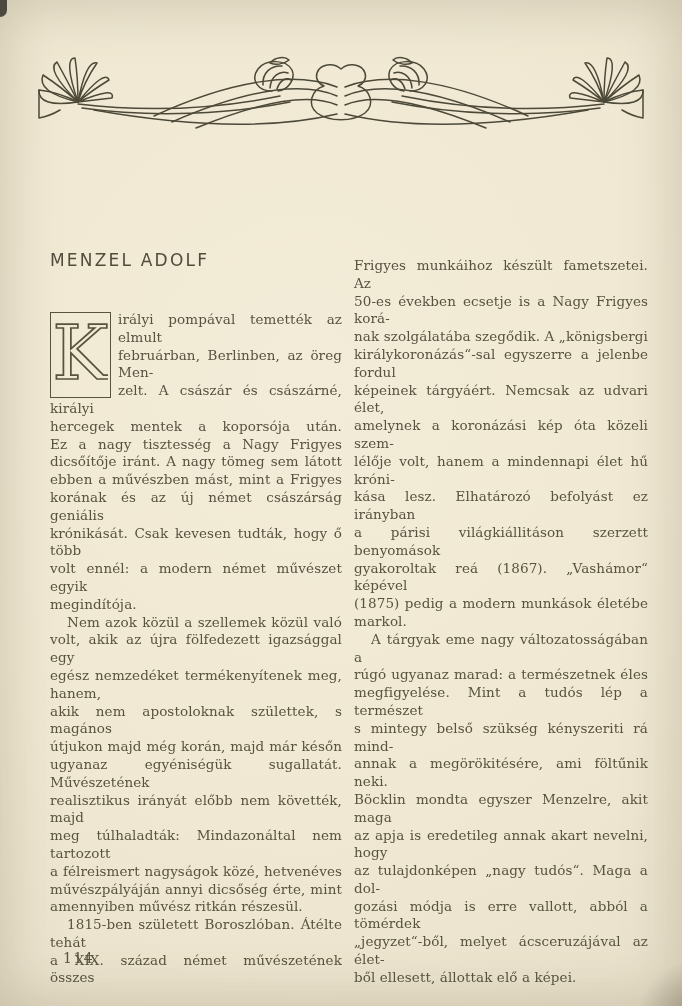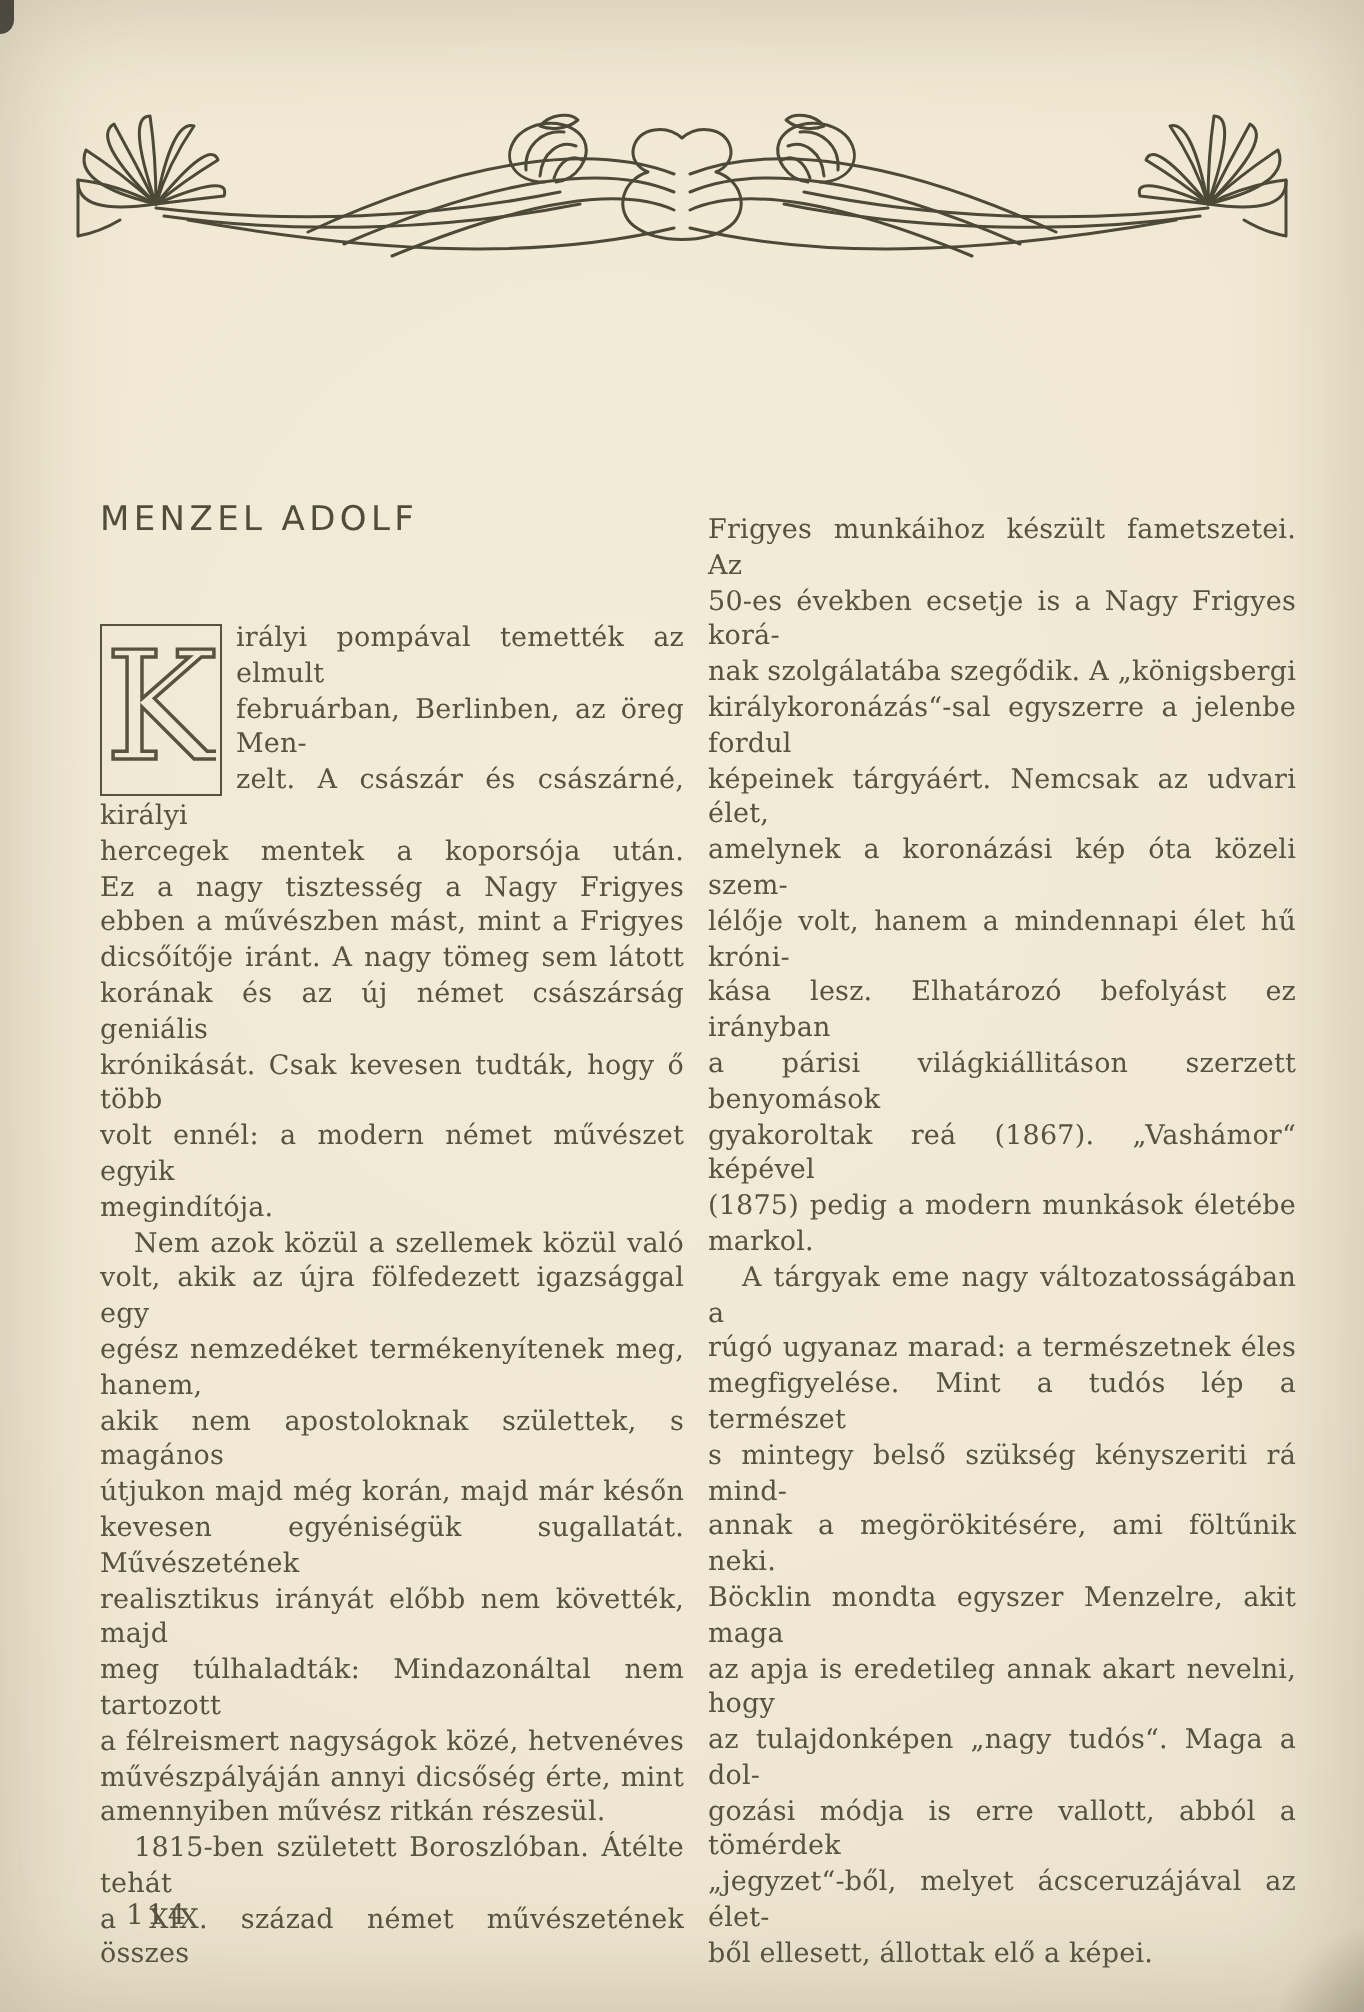--- a/index.html
+++ b/index.html
@@ -118,34 +118,34 @@
         <div class="dropcap">
           <svg viewBox="0 0 54 78">
             <text x="27" y="63" text-anchor="middle">K</text>
           </svg>
         </div>
         <div class="line">irályi pompával temették az elmult</div>
         <div class="line">februárban, Berlinben, az öreg Men-</div>
         <div class="line">zelt. A császár és császárné, királyi</div>
         <div class="line">hercegek mentek a koporsója után.</div>
         <div class="line">Ez a nagy tisztesség a Nagy Frigyes</div>
+        <div class="line">dicsőítője iránt. A nagy tömeg sem látott</div>
         <div class="line">ebben a művészben mást, mint a Frigyes</div>
-        <div class="line">dicsőítője iránt. A nagy tömeg sem látott</div>
         <div class="line">korának és az új német császárság geniális</div>
         <div class="line">krónikását. Csak kevesen tudták, hogy ő több</div>
         <div class="line">volt ennél: a modern német művészet egyik</div>
         <div class="line lastline">megindítója.</div>
       </div>
       <div class="para">
         <div class="line indent">Nem azok közül a szellemek közül való</div>
         <div class="line">volt, akik az újra fölfedezett igazsággal egy</div>
         <div class="line">egész nemzedéket termékenyítenek meg, hanem,</div>
         <div class="line">akik nem apostoloknak születtek, s magános</div>
         <div class="line">útjukon majd még korán, majd már későn</div>
-        <div class="line">kevesen egyéniségük sugallatát. Művészetének</div>
+        <div class="line">ugyanaz egyéniségük sugallatát. Művészetének</div>
         <div class="line">realisztikus irányát előbb nem követték, majd</div>
         <div class="line">meg túlhaladták: Mindazonáltal nem tartozott</div>
         <div class="line">a félreismert nagyságok közé, hetvenéves</div>
         <div class="line">művészpályáján annyi dicsőség érte, mint</div>
         <div class="line lastline">amennyiben művész ritkán részesül.</div>
       </div>
       <div class="para">
         <div class="line indent">1815-ben született Boroszlóban. Átélte tehát</div>
         <div class="line">a XIX. század német művészetének összes</div>
       </div>

